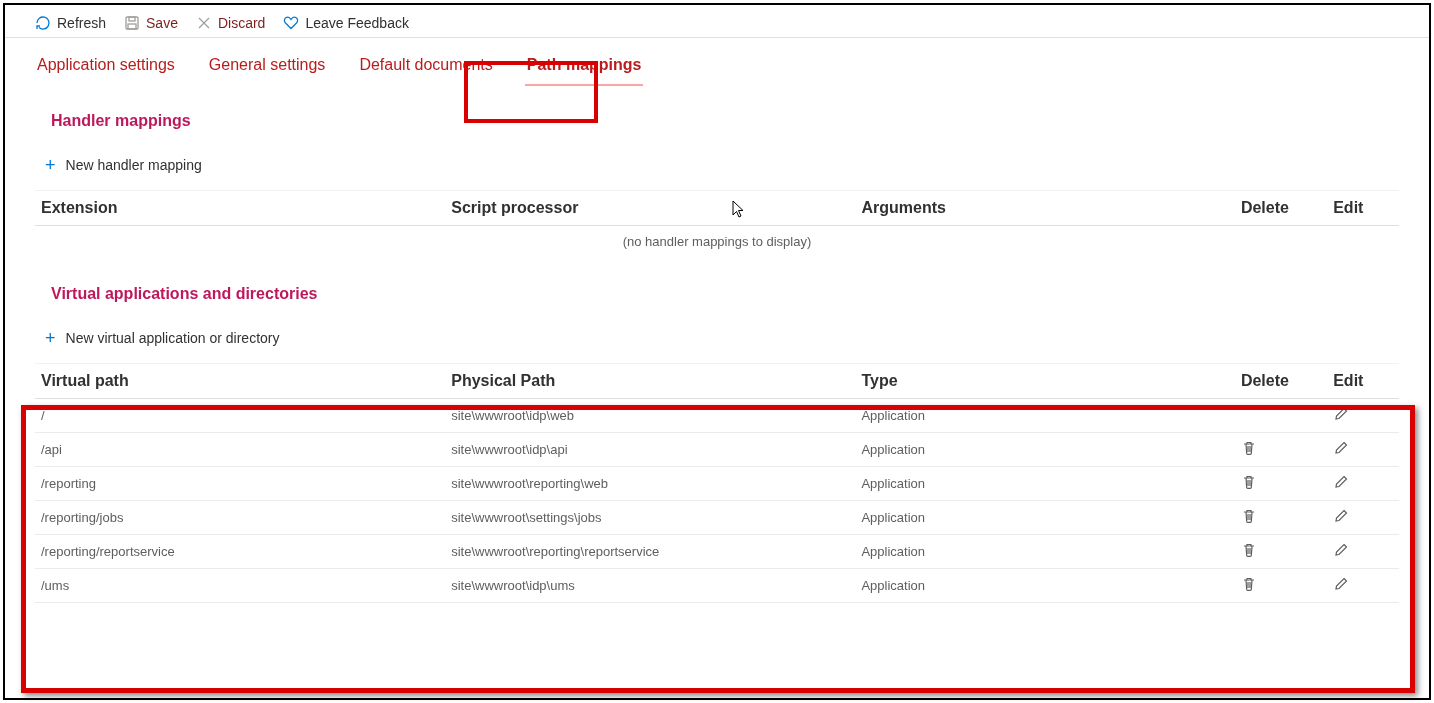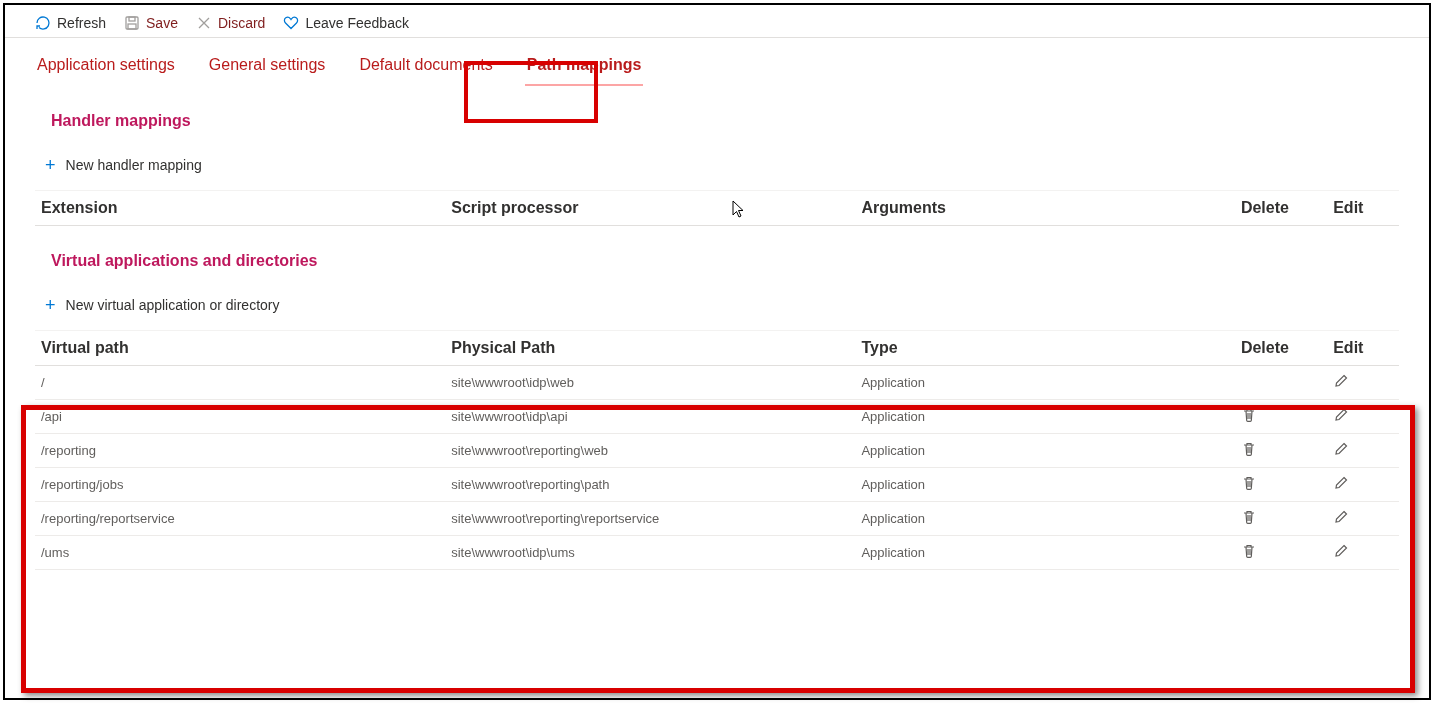--- a/index.html
+++ b/index.html
@@ -196,20 +196,21 @@
       <thead>
         <tr>
           <th class="col-ext">Extension</th>
           <th class="col-script">Script processor</th>
           <th class="col-args">Arguments</th>
           <th class="col-del">Delete</th>
           <th class="col-edit">Edit</th>
         </tr>
       </thead>
     </table>
+    <div class="empty-msg">(no handler mappings to display)</div>
   </div>
 
   <div class="section">
     <h3>Virtual applications and directories</h3>
     <div class="add-link">
       <span class="plus-icon">+</span>
       <span>New virtual application or directory</span>
     </div>
     <table class="table">
       <thead>
@@ -260,21 +261,21 @@
                   </svg></span>
               </span></td>
             <td class="icon-cell"><span class="icon-btn">
                 <span><svg viewBox="0 0 16 16" fill="none" stroke="#605e5c" stroke-width="1.2">
                     <path d="M11 2.5l2.5 2.5L6 12.5 3 13l.5-3L11 2.5z"></path>
                   </svg></span>
               </span></td>
           </tr>
           <tr>
             <td>/reporting/jobs</td>
-            <td>site\wwwroot\reporting\path</td>
+            <td>site\wwwroot\settings\jobs</td>
             <td>Application</td>
             <td class="icon-cell"><span class="icon-btn">
                 <span><svg viewBox="0 0 16 16" fill="none" stroke="#605e5c" stroke-width="1.2">
                     <path d="M3 4h10M6 4V2.5h4V4M5 4l.7 9.5a1 1 0 0 0 1 .9h2.6a1 1 0 0 0 1-.9L11 4"></path>
                     <path d="M7 6v6M9 6v6"></path>
                   </svg></span>
               </span></td>
             <td class="icon-cell"><span class="icon-btn">
                 <span><svg viewBox="0 0 16 16" fill="none" stroke="#605e5c" stroke-width="1.2">
                     <path d="M11 2.5l2.5 2.5L6 12.5 3 13l.5-3L11 2.5z"></path>

